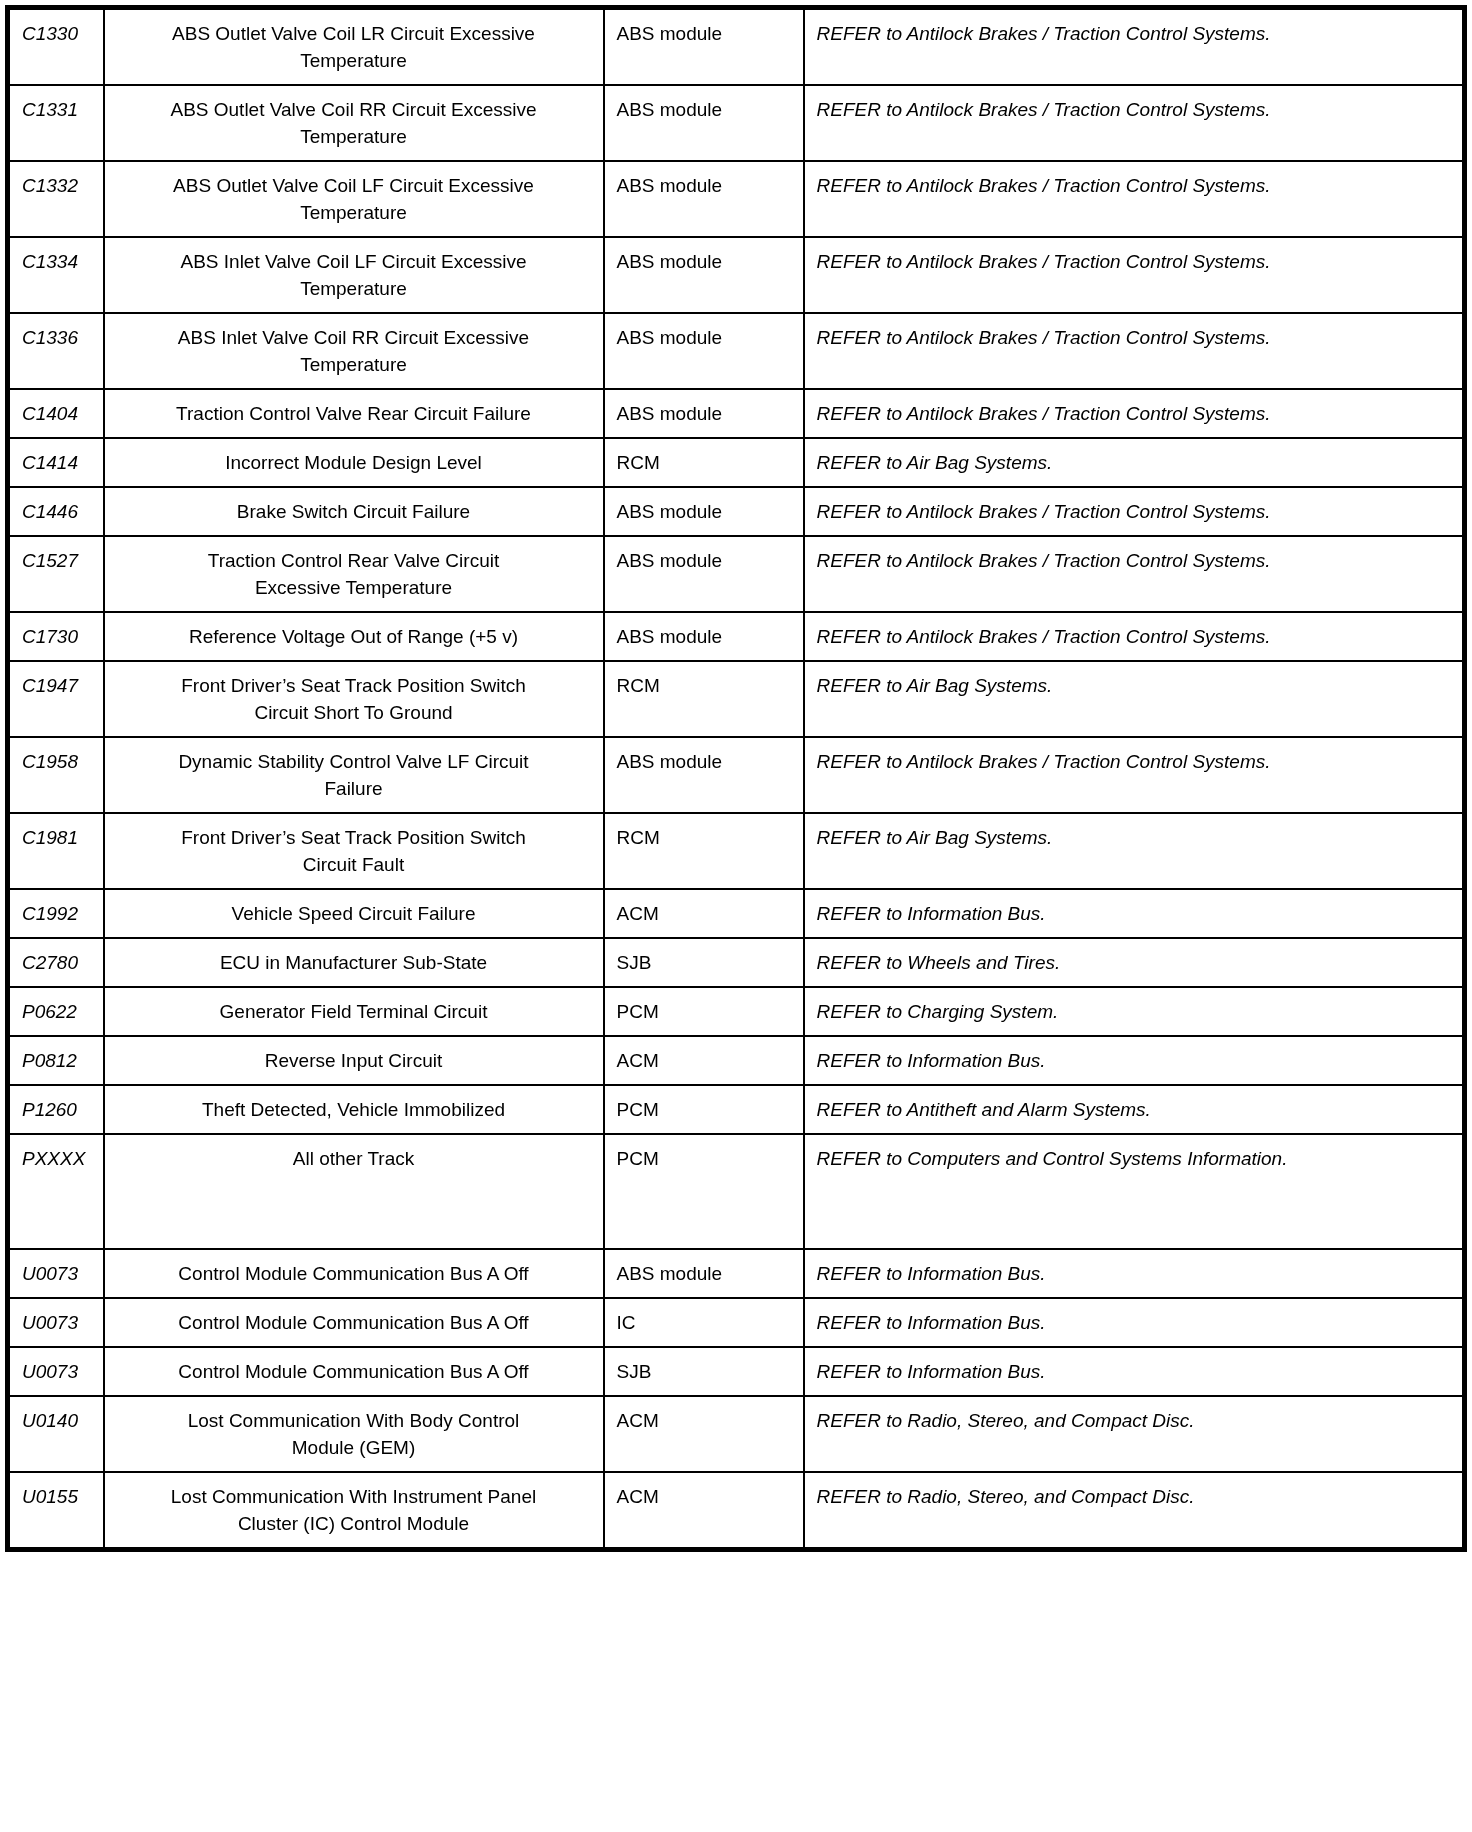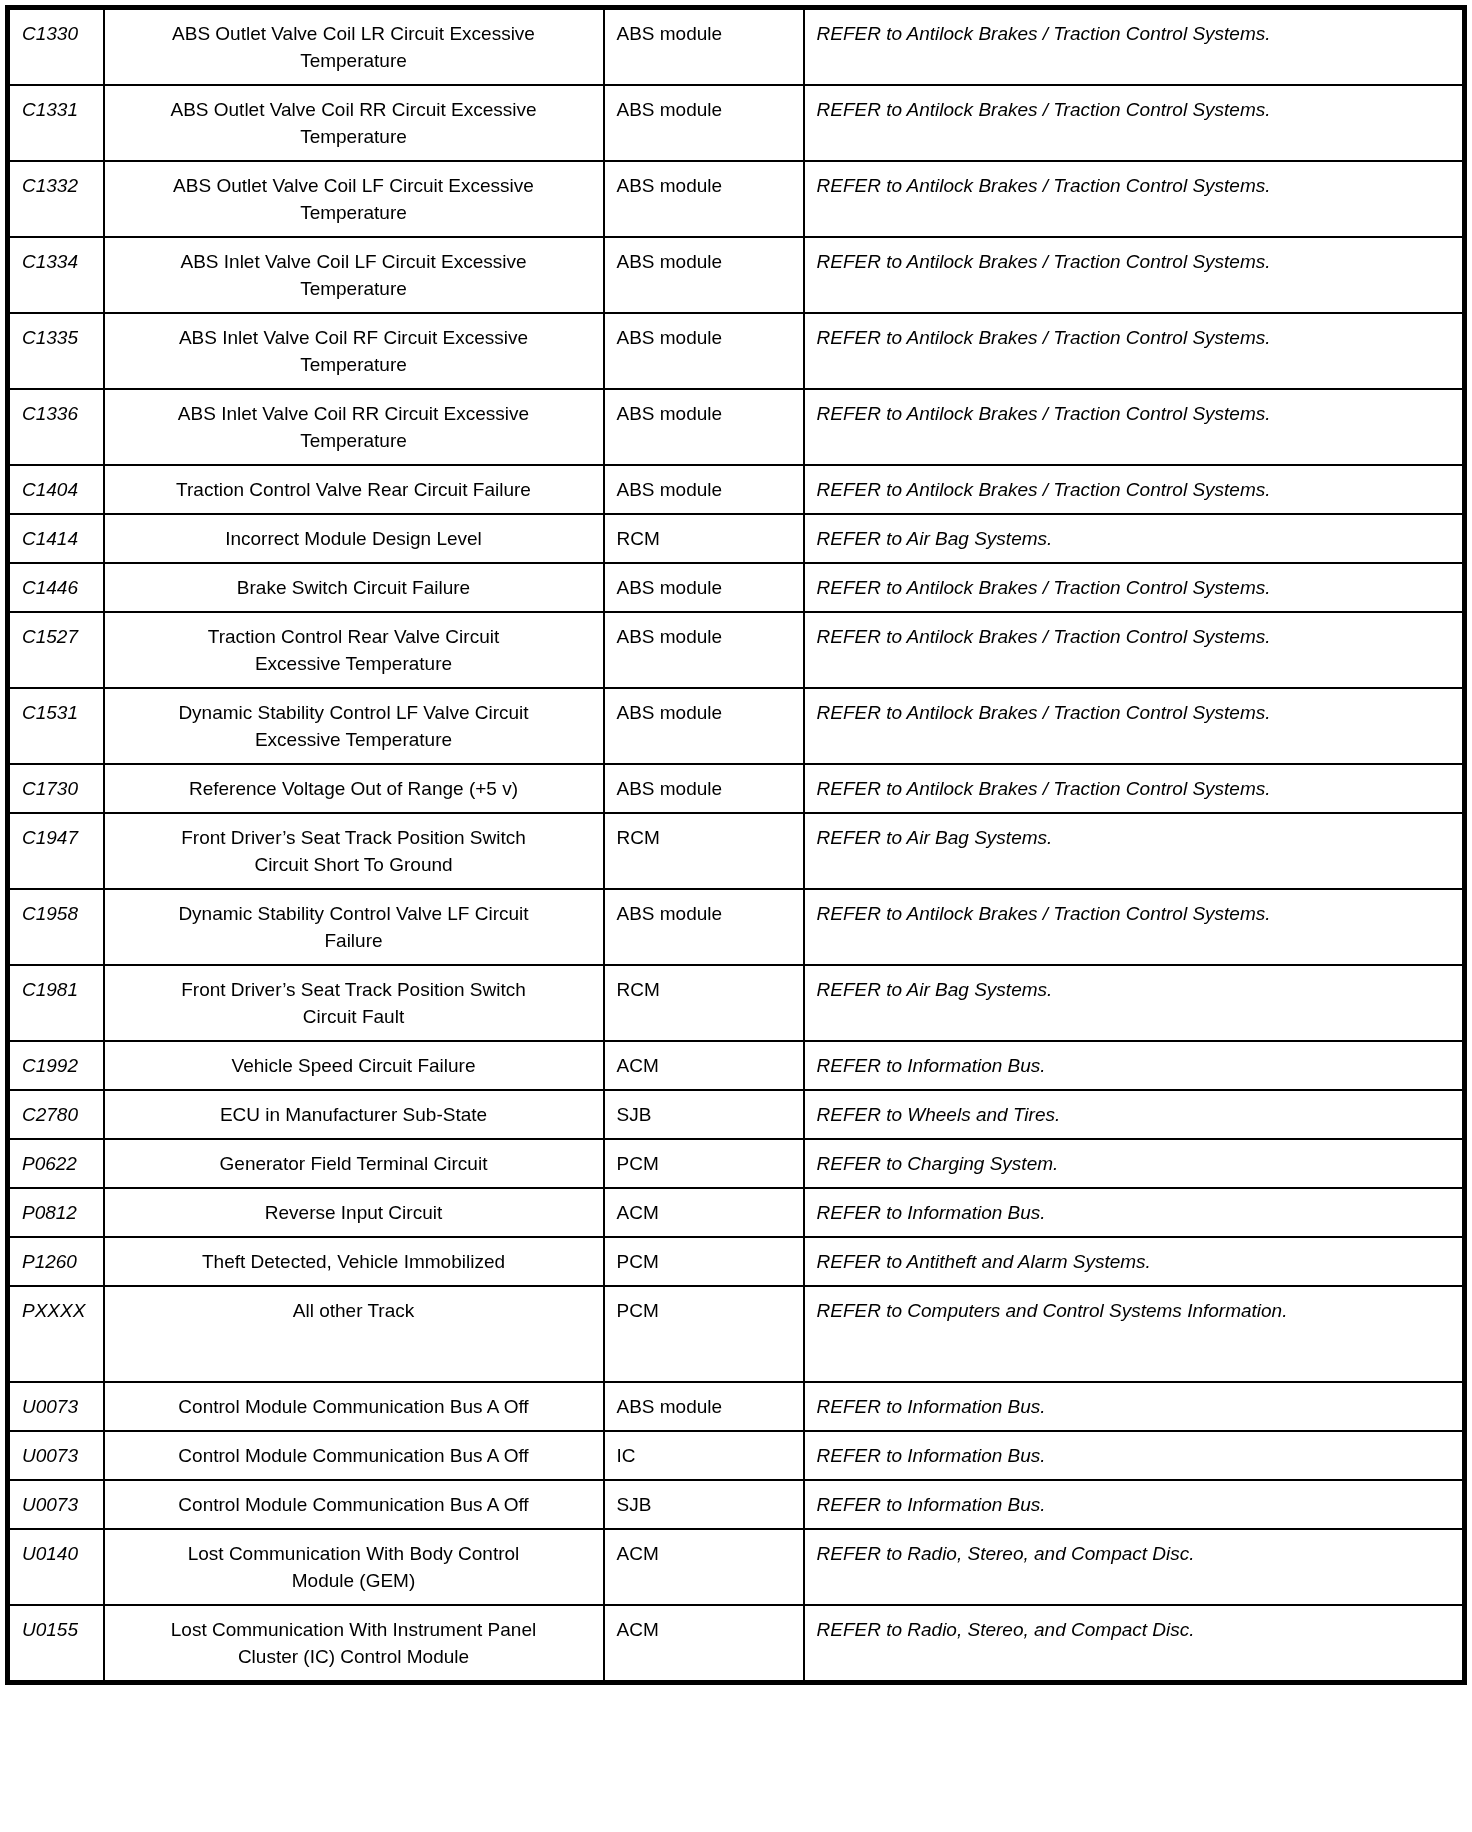--- a/index.html
+++ b/index.html
@@ -44,21 +44,21 @@
   }
   td.cell-module {
     width: 200px;
     text-align: left;
   }
   td.cell-action {
     text-align: left;
     font-style: italic;
   }
   tr.row-tall {
-    height: 96px;
+    height: 115px;
   }
 </style>
 </head>
 <body>
 
 <div class="page">
   <table class="dtc-table">
     <colgroup>
       <col style="width:96px">
       <col style="width:500px">
@@ -88,27 +88,20 @@
           <td class="cell-action">REFER to Antilock Brakes / Traction Control Systems.</td>
         </tr>
         <tr>
           <td class="cell-code">C1334</td>
           <td class="cell-desc">ABS Inlet Valve Coil LF Circuit Excessive
 Temperature</td>
           <td class="cell-module">ABS module</td>
           <td class="cell-action">REFER to Antilock Brakes / Traction Control Systems.</td>
         </tr>
         <tr>
-          <td class="cell-code">C1335</td>
-          <td class="cell-desc">ABS Inlet Valve Coil RF Circuit Excessive
-Temperature</td>
-          <td class="cell-module">ABS module</td>
-          <td class="cell-action">REFER to Antilock Brakes / Traction Control Systems.</td>
-        </tr>
-        <tr>
           <td class="cell-code">C1336</td>
           <td class="cell-desc">ABS Inlet Valve Coil RR Circuit Excessive
 Temperature</td>
           <td class="cell-module">ABS module</td>
           <td class="cell-action">REFER to Antilock Brakes / Traction Control Systems.</td>
         </tr>
         <tr>
           <td class="cell-code">C1404</td>
           <td class="cell-desc">Traction Control Valve Rear Circuit Failure</td>
           <td class="cell-module">ABS module</td>
@@ -122,27 +115,20 @@
         </tr>
         <tr>
           <td class="cell-code">C1446</td>
           <td class="cell-desc">Brake Switch Circuit Failure</td>
           <td class="cell-module">ABS module</td>
           <td class="cell-action">REFER to Antilock Brakes / Traction Control Systems.</td>
         </tr>
         <tr>
           <td class="cell-code">C1527</td>
           <td class="cell-desc">Traction Control Rear Valve Circuit
-Excessive Temperature</td>
-          <td class="cell-module">ABS module</td>
-          <td class="cell-action">REFER to Antilock Brakes / Traction Control Systems.</td>
-        </tr>
-        <tr>
-          <td class="cell-code">C1531</td>
-          <td class="cell-desc">Dynamic Stability Control LF Valve Circuit
 Excessive Temperature</td>
           <td class="cell-module">ABS module</td>
           <td class="cell-action">REFER to Antilock Brakes / Traction Control Systems.</td>
         </tr>
         <tr>
           <td class="cell-code">C1730</td>
           <td class="cell-desc">Reference Voltage Out of Range (+5 v)</td>
           <td class="cell-module">ABS module</td>
           <td class="cell-action">REFER to Antilock Brakes / Traction Control Systems.</td>
         </tr>

